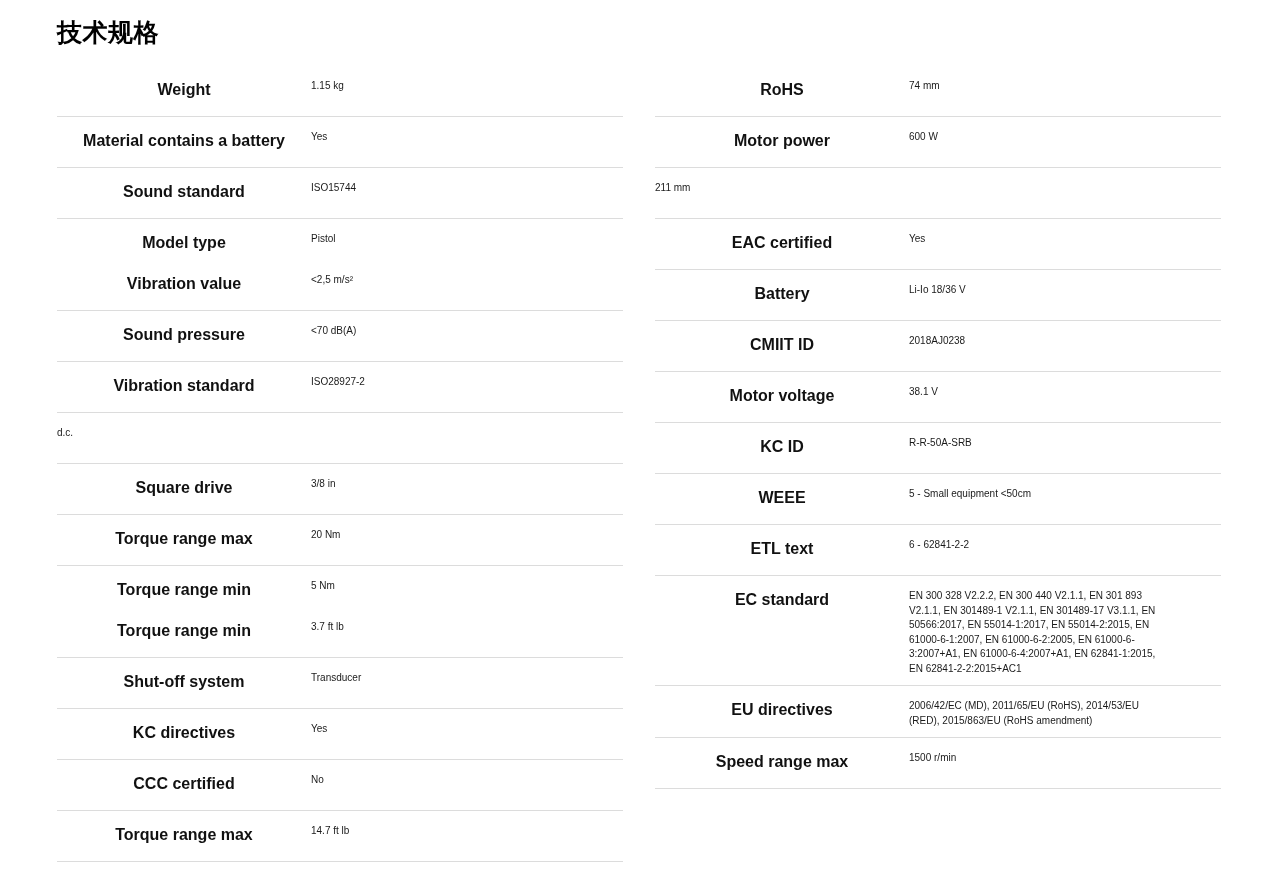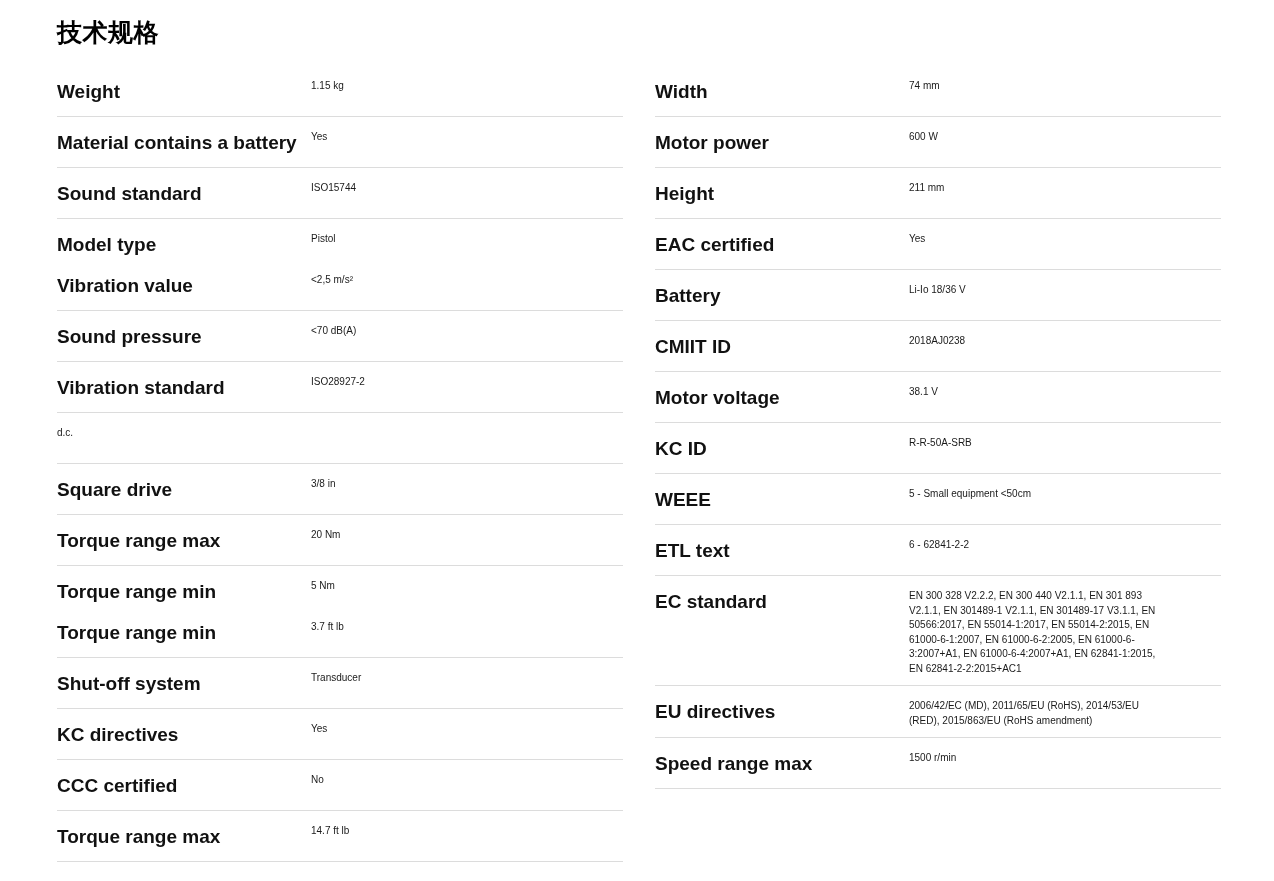--- a/index.html
+++ b/index.html
@@ -53,24 +53,25 @@
     padding-bottom: 9px;
   }
   .spec-row.tight {
     border-bottom: none;
     min-height: 41px;
     padding-bottom: 0;
   }
   .spec-label {
     width: 254px;
     flex: 0 0 254px;
-    font-size: 19px;
+    font-size: 16px;
     font-weight: bold;
     color: #111111;
     line-height: 1.35;
+    text-align: center;
   }
   .spec-value {
     flex: 1 1 auto;
     font-size: 10px;
     font-weight: normal;
     color: #1a1a1a;
     line-height: 1.45;
     white-space: pre-line;
   }
 </style>
@@ -144,29 +145,28 @@
           <div class="spec-value">No</div>
         </div>
         <div class="spec-row">
           <div class="spec-label">Torque range max</div>
           <div class="spec-value">14.7 ft lb</div>
         </div>
       </div>
 
     <div class="spec-col" id="col-right">
         <div class="spec-row">
-          <div class="spec-label">Width</div>
+          <div class="spec-label">RoHS</div>
           <div class="spec-value">74 mm</div>
         </div>
         <div class="spec-row">
           <div class="spec-label">Motor power</div>
           <div class="spec-value">600 W</div>
         </div>
         <div class="spec-row">
-          <div class="spec-label">Height</div>
           <div class="spec-value">211 mm</div>
         </div>
         <div class="spec-row">
           <div class="spec-label">EAC certified</div>
           <div class="spec-value">Yes</div>
         </div>
         <div class="spec-row">
           <div class="spec-label">Battery</div>
           <div class="spec-value">Li-Io 18/36 V</div>
         </div>

